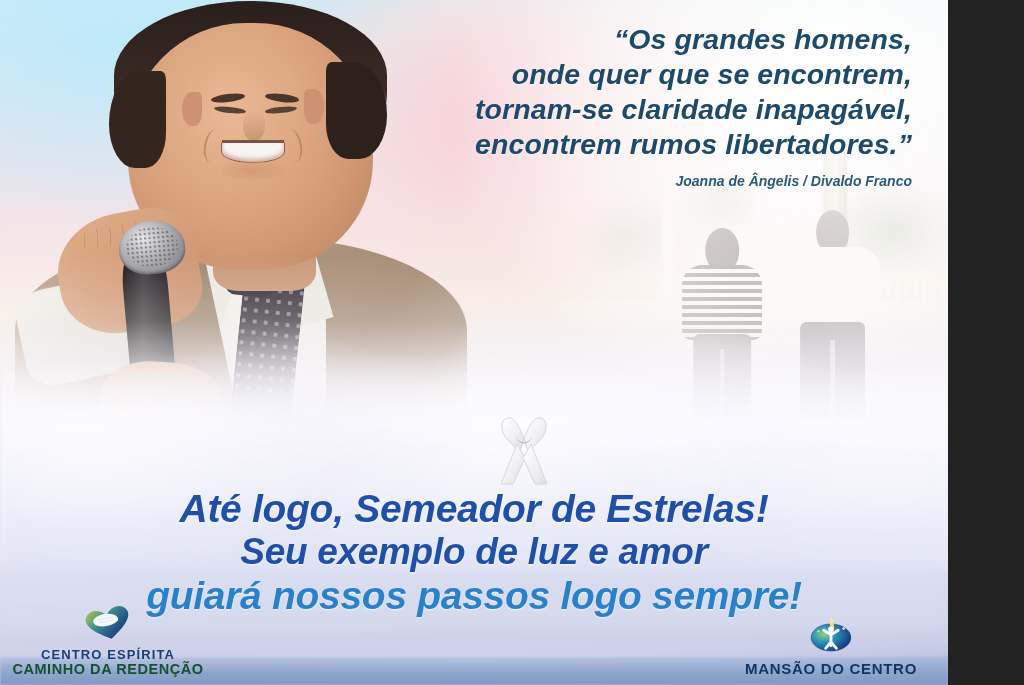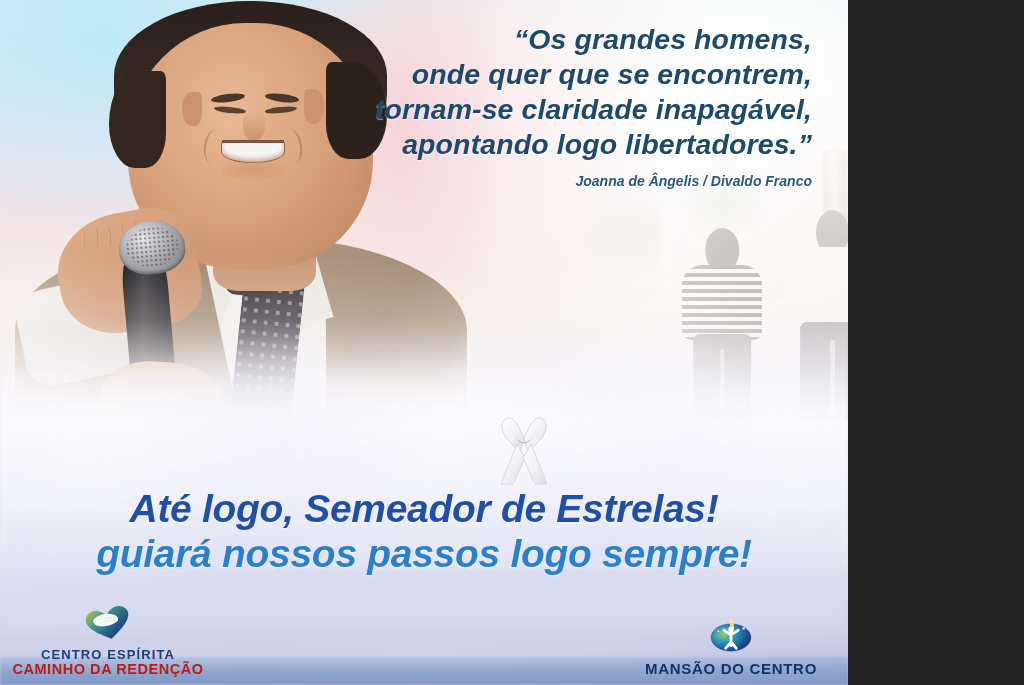--- a/index.html
+++ b/index.html
@@ -1,21 +1,21 @@
 <!DOCTYPE html>
 <html lang="pt-BR"><head>
 <meta charset="utf-8">
 <title>Memorial Tribute</title>
 <style>
   html,body{margin:0;padding:0;background:#222;}
   *{box-sizing:border-box;}
 
   .poster{
     position:relative;
-    width:848px;
+    width:948px;
     height:685px;
     overflow:hidden;
     font-family:"Liberation Sans", sans-serif;
     background:#dfe8f6;
   }
 
   
   .sky{
     position:absolute; inset:0;
     background:
@@ -231,21 +231,21 @@
   .hl1,.hl2,.hl3{display:block;white-space:nowrap;}
   .hl1{font-size:39px;line-height:44px;color:#1f4fa6;text-shadow:0 1px 2px rgba(255,255,255,.65);}
   .hl2{font-size:37px;line-height:42px;color:#1f4fa6;text-shadow:0 1px 2px rgba(255,255,255,.65);}
   .hl3{font-size:39px;line-height:45px;color:#2a80c9;text-shadow:0 1px 2px rgba(255,255,255,.65);}
 
   
   .logo-left{position:absolute;left:8px;bottom:8px;width:200px;text-align:center;}
   .logo-right{position:absolute;right:12px;bottom:8px;width:210px;text-align:center;}
   .logo-mark{display:block;margin:0 auto 2px;}
   .logo-l1{font-size:13px;font-weight:bold;color:#1a3f72;letter-spacing:1.1px;line-height:13px;}
-  .logo-l2{font-size:14.5px;font-weight:bold;color:#b91c1c;letter-spacing:.55px;line-height:16px;}
+  .logo-l2{font-size:14.5px;font-weight:bold;color:#14532d;letter-spacing:.55px;line-height:16px;}
   .logo-r1{font-size:15px;font-weight:bold;color:#123566;letter-spacing:.7px;line-height:17px;}
 </style>
 </head>
 <body>
 
 <div class="poster">
 
   <div class="sky"></div>
   <div class="sky-warm"></div>
   <div class="sky-white"></div>
@@ -303,21 +303,21 @@
     <div class="hand2"></div>
   </div>
 
   <div class="mist"></div>
   <div class="mist2"></div>
 
   <div class="quote">
     <span class="quote-line">“Os grandes homens,</span>
     <span class="quote-line">onde quer que se encontrem,</span>
     <span class="quote-line">tornam-se claridade inapagável,</span>
-    <span class="quote-line">apontando logo libertadores.”</span>
+    <span class="quote-line">encontrem rumos libertadores.”</span>
   </div>
   <div class="quote-attr">Joanna de Ângelis / Divaldo Franco</div>
 
   <div class="ribbon">
     <svg viewBox="0 0 74 82" width="74" height="82" aria-hidden="true">
       <defs>
         <linearGradient id="rbg" x1="0" y1="0" x2="1" y2="1">
           <stop offset="0%" stop-color="#ffffff"></stop>
           <stop offset="55%" stop-color="#f1f1f4"></stop>
           <stop offset="100%" stop-color="#dcdce2"></stop>
@@ -328,20 +328,21 @@
         <path d="M37 30 C43 16 48 8 54 10 C61 12 61 24 53 32 L41 44 Z" fill="url(#rbg)" stroke="#d6d6dd" stroke-width="1"></path>
         <path d="M30 36 L14 76 L26 76 L38 50 Z" fill="url(#rbg)" stroke="#d6d6dd" stroke-width="1"></path>
         <path d="M44 36 L60 76 L48 76 L36 50 Z" fill="url(#rbg)" stroke="#d6d6dd" stroke-width="1"></path>
         <path d="M28 28 C32 36 42 36 46 28 C42 38 32 38 28 28 Z" fill="#b8b8c2" opacity=".85"></path>
       </g>
     </svg>
   </div>
 
   <div class="headline">
     <span class="hl1">Até logo, Semeador de Estrelas!</span>
+    <span class="hl2">Seu exemplo de luz e amor</span>
     <span class="hl3">guiará nossos passos logo sempre!</span>
   </div>
 
   <div class="bottom-band"></div>
 
   <div class="logo-left">
     <span class="logo-mark">
       <svg viewBox="0 0 60 42" width="58" height="40" aria-hidden="true">
         <defs>
           <linearGradient id="hg" x1="0" y1="0" x2="1" y2="1">

